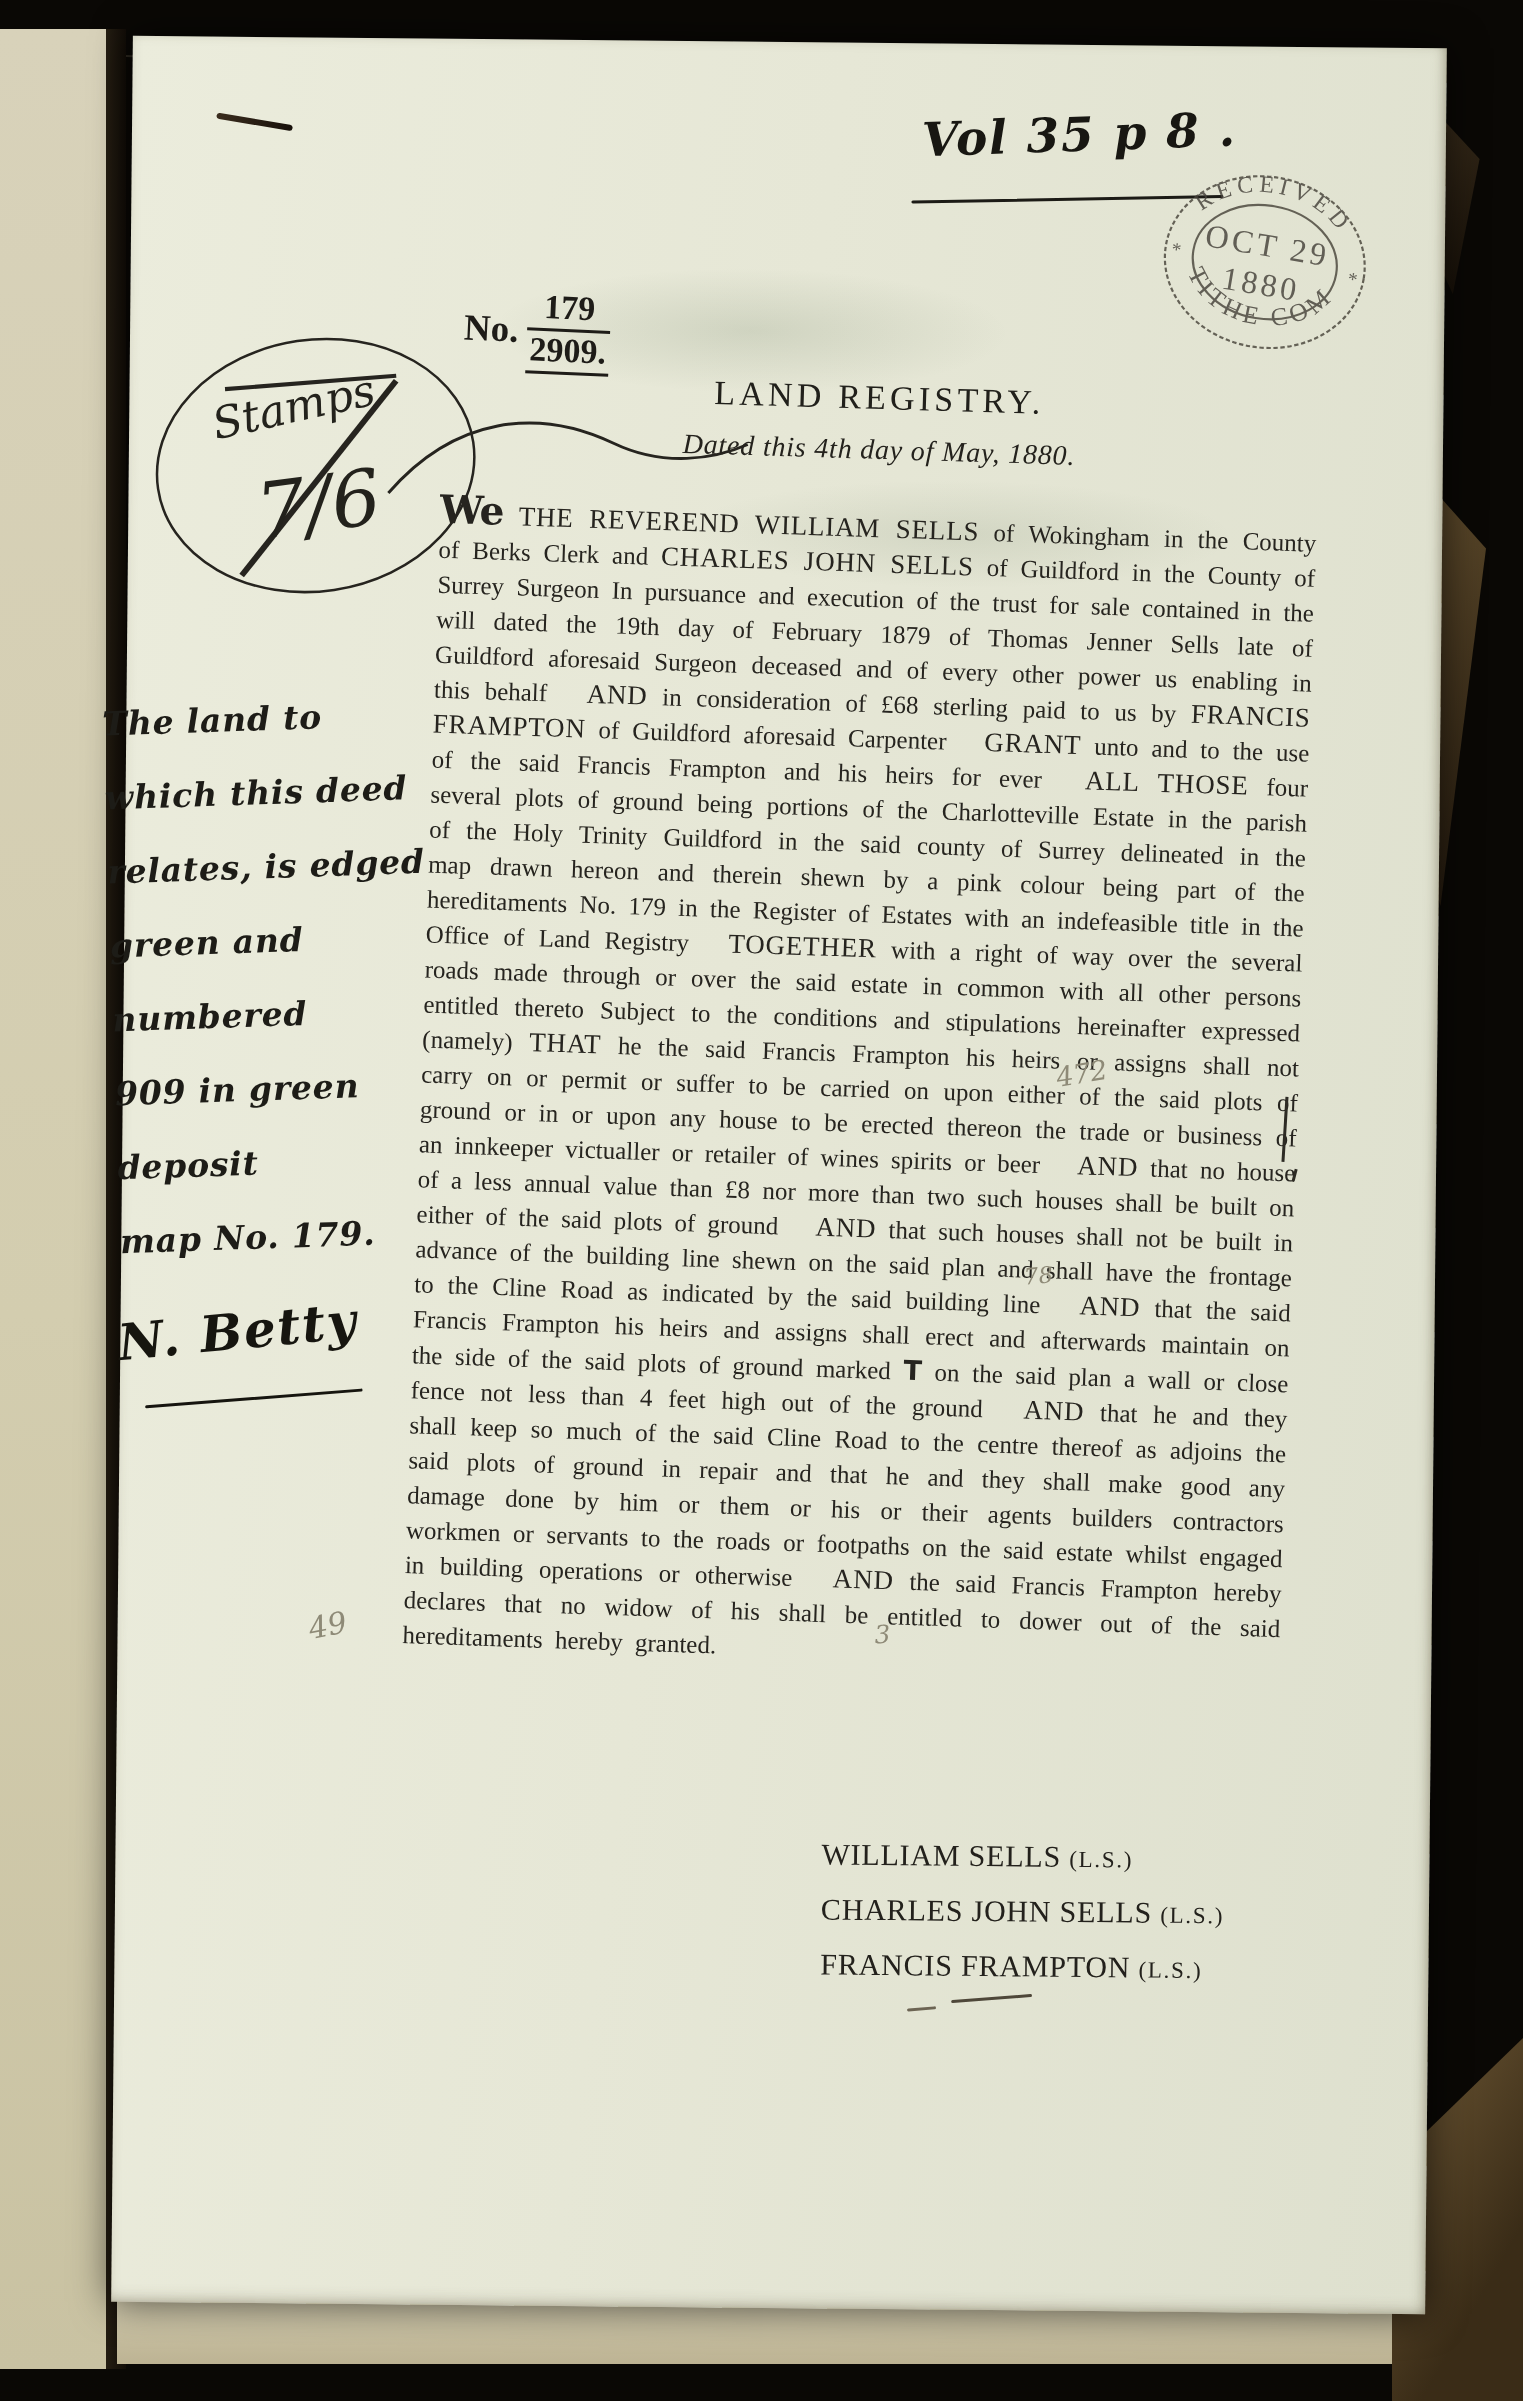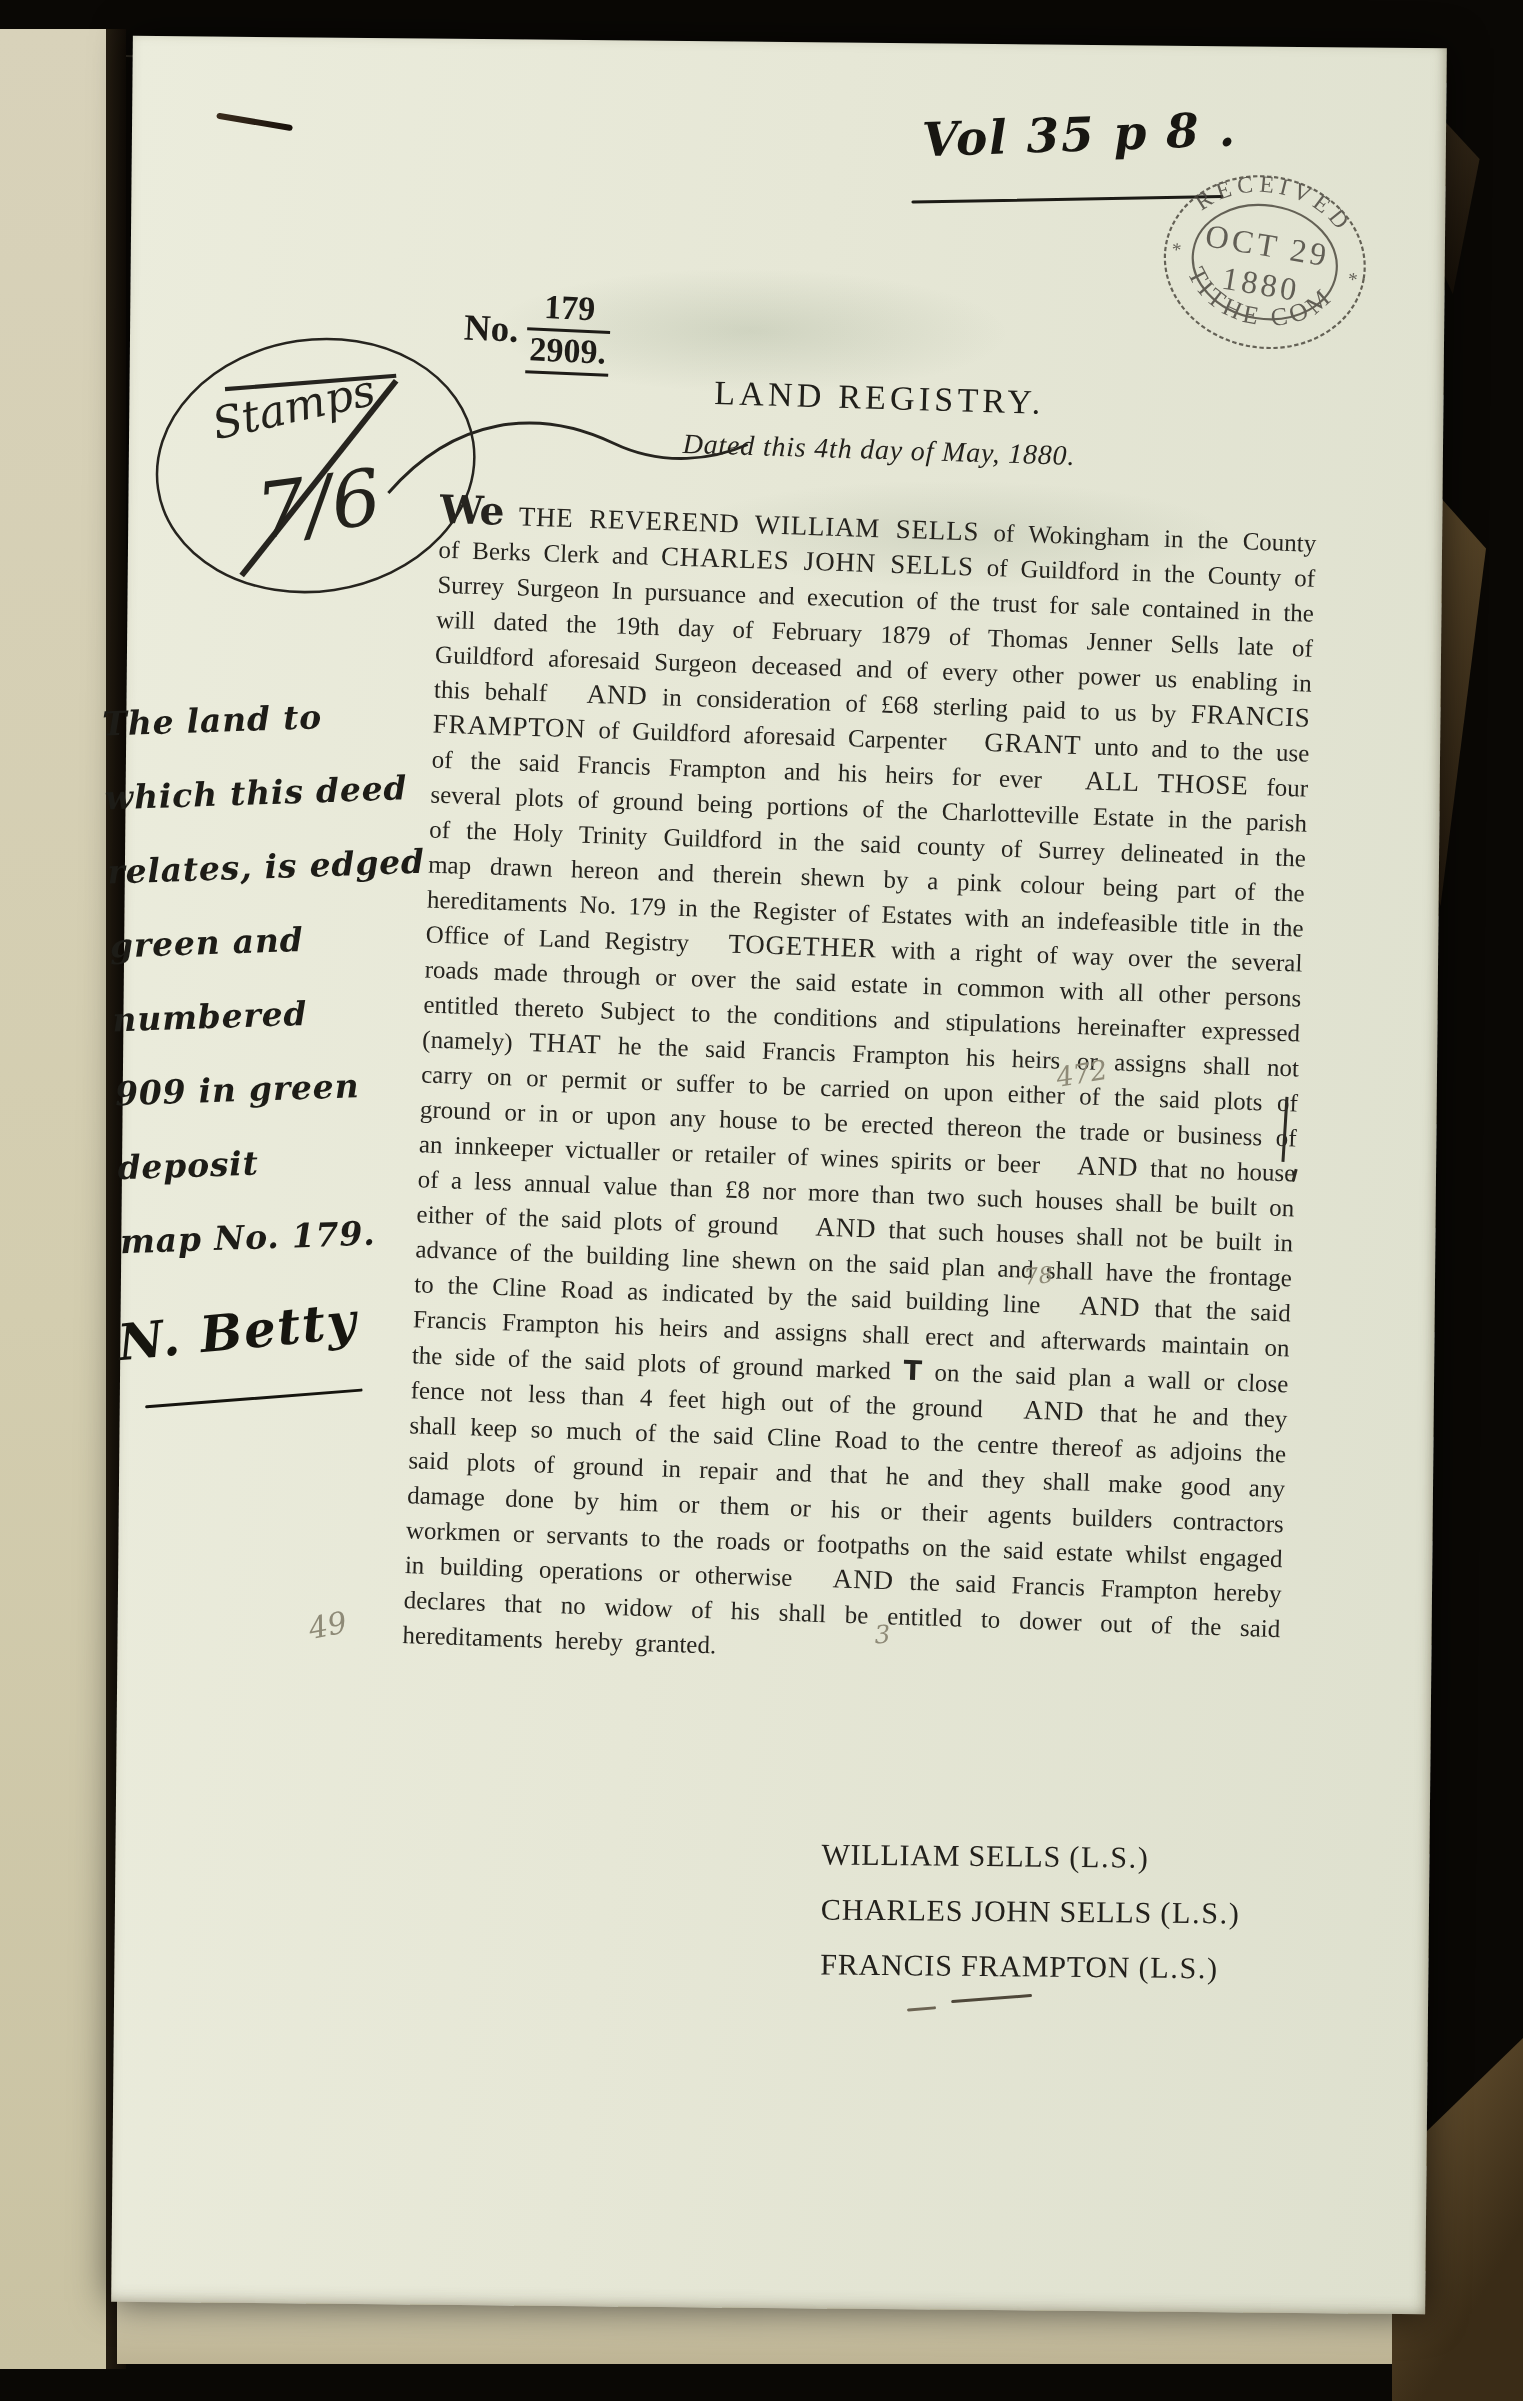--- a/index.html
+++ b/index.html
@@ -133,21 +133,21 @@
   .pm2{left:903px;top:1218px;font-size:22.6px;transform:rotate(-6deg);}
   .pm3{left:757px;top:1577px;font-size:25px;transform:rotate(-4deg);}
   .pm4{left:191px;top:1570px;font-size:30px;transform:rotate(-12deg);}
 
   .ink-stroke-a{left:1161px;top:1050px;width:2.5px;height:65px;background:#2d2b24;transform:rotate(3deg);}
   .ink-stroke-b{left:1171px;top:1122px;width:2.5px;height:13.4px;background:#2d2b24;border-radius:0 0 2.5px 2.5px;transform:rotate(14deg);}
 
   
   .signatures{left:706px;top:1795px;color:#23211c;}
   .sig-row{height:55px;font-size:30px;letter-spacing:0.8px;white-space:nowrap;}
-  .sig-row .seal{font-size:30px;letter-spacing:1.7px;}
+  .sig-row .seal{font-size:23px;letter-spacing:1.7px;}
   .pencil-dash{left:837px;top:1953px;width:81px;height:3.4px;background:#4e4739;
     transform:rotate(-5deg);border-radius:1.7px;}
   .pencil-dash2{left:793px;top:1964px;width:28.5px;height:2.5px;background:#6c6453;
     transform:rotate(-5deg);border-radius:1.7px;}
 </style>
 </head>
 <body>
 
 <div class="abs under-page-left"></div>
 <div class="abs binding-gap"></div>

